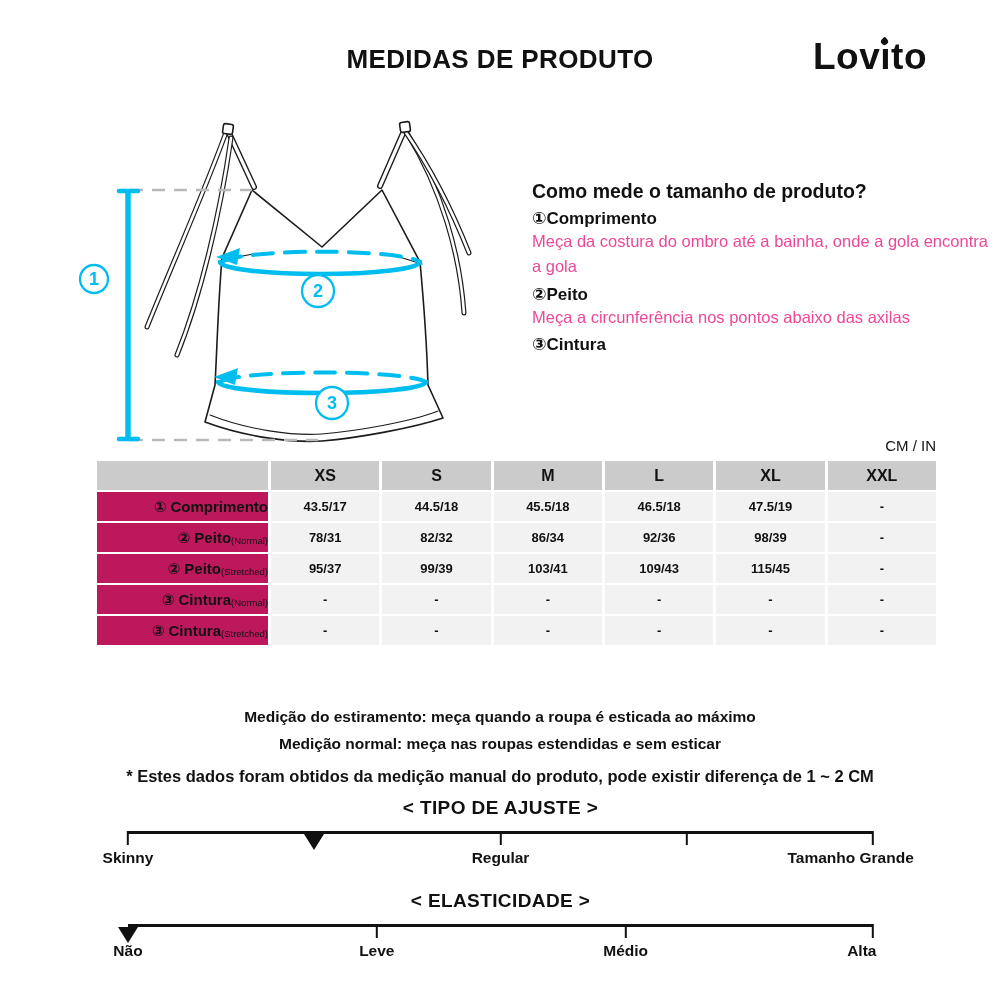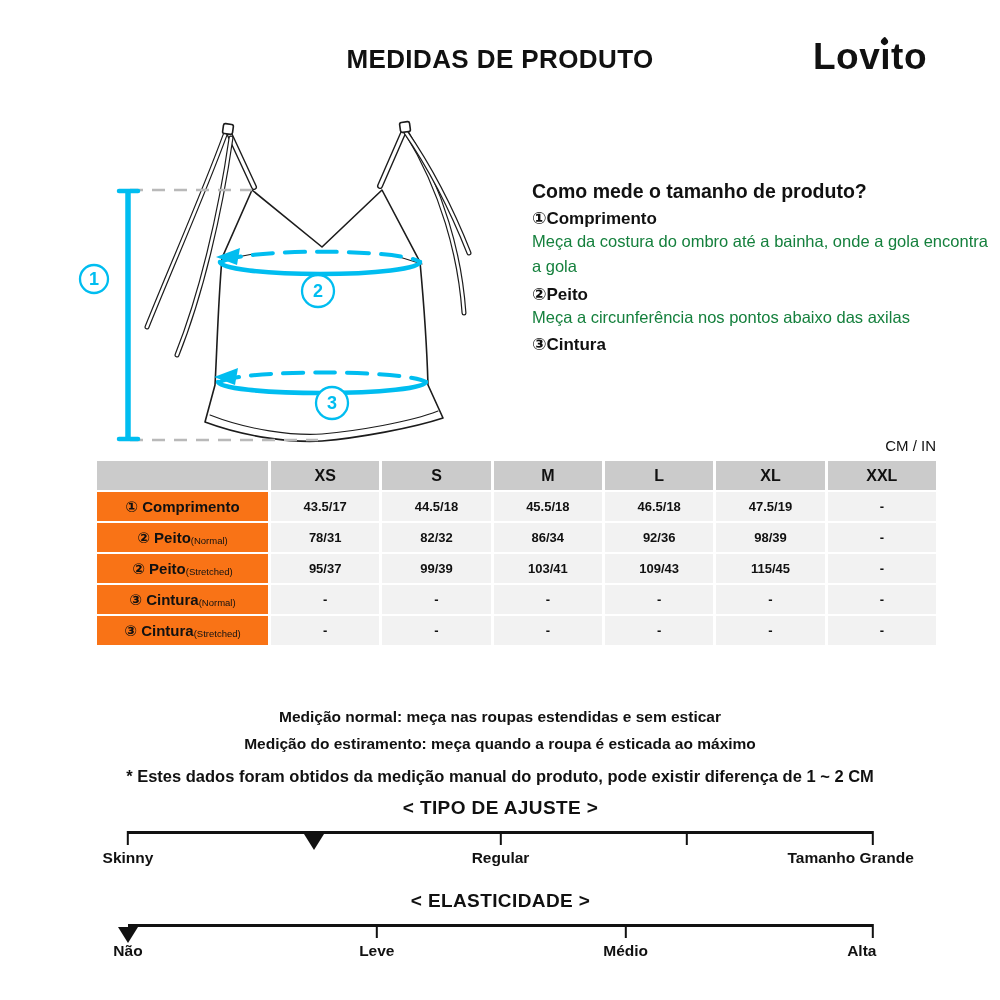--- a/index.html
+++ b/index.html
@@ -35,34 +35,34 @@
   .cy-cap{fill:none;stroke:#00bdf0;stroke-width:4.5;stroke-linecap:round;}
   .cy-dash{fill:none;stroke:#00bdf0;stroke-width:4;stroke-dasharray:20 12;stroke-linecap:round;}
   .cy-solid{fill:none;stroke:#00bdf0;stroke-width:4.6;stroke-linecap:round;}
   .cy-ring{fill:#ffffff;stroke:#00bdf0;stroke-width:2.3;}
   .cy-num{fill:#00bdf0;font-weight:700;font-size:18px;text-anchor:middle;
     font-family:"Liberation Sans","DejaVu Sans",sans-serif;}
   
   .guide{position:absolute;left:532px;top:180px;width:465px;}
   .guide h2{margin:0 0 4px 0;font-size:19.5px;font-weight:800;}
   .guide .term{font-size:17px;font-weight:800;margin-top:5px;}
-  .guide .desc{font-size:16.5px;color:#15803d;line-height:1.5;}
+  .guide .desc{font-size:16.5px;color:#ec4899;line-height:1.5;}
   
   .units-label{position:absolute;top:437px;right:64px;font-size:15px;font-weight:400;}
   .size-table{
     position:absolute;left:97px;top:461px;width:839px;
     display:grid;grid-template-columns:171px repeat(6,1fr);gap:2px 3px;
   }
   .size-table .cell{
     height:29px;display:flex;align-items:center;justify-content:center;
     font-weight:700;
   }
   .cell.head{background:#cbcbcb;font-size:16px;}
   .cell.corner{background:#cbcbcb;}
-  .cell.rowlabel{background:#f97316;font-size:15px;}
+  .cell.rowlabel{background:#be185d;font-size:15px;justify-content:flex-end;}
   .cell.val{background:#f2f2f2;font-size:13px;}
   .cell .sub{font-size:9.5px;font-weight:400;position:relative;top:3px;}
   
   .notes{position:absolute;left:0;top:703px;width:1000px;text-align:center;}
   .notes .nline{font-size:15.5px;font-weight:700;line-height:27px;}
   .notes .disclaimer{font-size:16.5px;font-weight:800;margin-top:10px;}
   
   .scale{position:absolute;left:128px;width:745px;}
   .scale .scale-title{text-align:center;font-size:19px;font-weight:800;letter-spacing:.4px;}
   .scale .track{position:relative;margin-top:12px;height:3px;background:#111;}
@@ -206,22 +206,22 @@
     </div>
   <div class="cell val">-</div>
   <div class="cell val">-</div>
   <div class="cell val">-</div>
   <div class="cell val">-</div>
   <div class="cell val">-</div>
   <div class="cell val">-</div>
 </div>
 
 <div class="notes">
+  <div class="nline">Medição do estiramento: meça quando a roupa é esticada ao máximo</div>
   <div class="nline">Medição normal: meça nas roupas estendidas e sem esticar</div>
-  <div class="nline">Medição do estiramento: meça quando a roupa é esticada ao máximo</div>
   <div class="disclaimer">* Estes dados foram obtidos da medição manual do produto, pode existir diferença de 1 ~ 2 CM</div>
 </div>
 
 <div class="scale" id="fit-scale">
   <div class="scale-title">&lt; TIPO DE AJUSTE &gt;</div>
   <div class="track">
       <div class="tick" style="left: 0%;"></div>
       <div class="tick" style="left: 50%;"></div>
       <div class="tick" style="left: 75%;"></div>
       <div class="tick" style="left: 100%;"></div>

